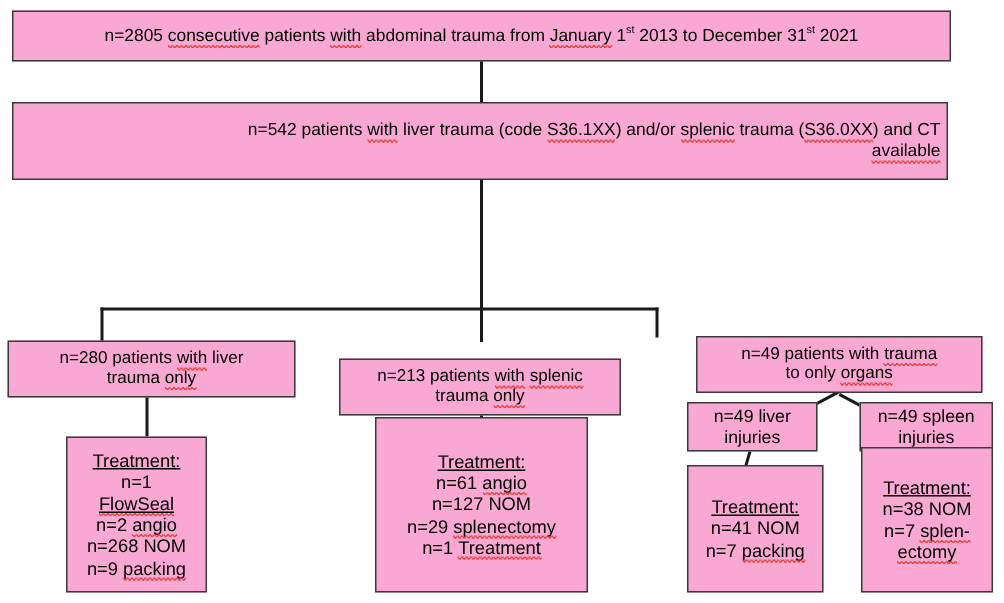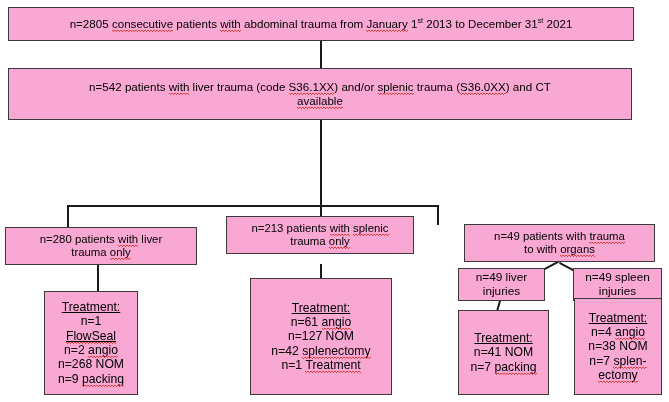--- a/index.html
+++ b/index.html
@@ -114,45 +114,45 @@
   <div class="diag" style="left:501px; top:301px; width:18px; transform:rotate(106deg);"></div>
 
   <div class="vline" style="left:617px; top:301px; height:9px;"></div>
 
   <div class="box fs-top" style="left:8px; top:7px; width:626px; height:34px;">
     <div class="inner">
       <span class="ln"><span>n=2805 </span><span class="sp">consecutive</span><span> patients </span><span class="sp">with</span><span> abdominal trauma from </span><span class="sp">January</span><span> 1</span><sup>st</sup><span> 2013 to December 31</span><sup>st</sup><span> 2021</span></span>
     </div>
   </div>
 
-  <div class="box fs-top" style="left:8px; top:68px; width:624px; height:52px;">
+  <div class="box fs-top" style="left:8px; top:68px; width:624px; height:52px;text-align:right;">
     <div class="inner">
       <span class="ln"><span>n=542 patients </span><span class="sp">with</span><span> liver trauma (code </span><span class="sp">S36.1XX</span><span>) and/or </span><span class="sp">splenic</span><span> trauma (</span><span class="sp">S36.0XX</span><span>) and CT</span></span>
       <span class="ln"><span class="sp">available</span></span>
     </div>
   </div>
 
   <div class="box fs-row3" style="left:5px; top:227px; width:192px; height:38px;">
     <div class="inner">
       <span class="ln"><span>n=280 patients </span><span class="sp">with</span><span> liver</span></span>
       <span class="ln"><span>trauma </span><span class="sp">only</span></span>
     </div>
   </div>
 
-  <div class="box fs-row3" style="left:226px; top:216px; width:188px; height:38px;">
+  <div class="box fs-row3" style="left:226px; top:239px; width:188px; height:38px;">
     <div class="inner">
       <span class="ln"><span>n=213 patients </span><span class="sp">with</span><span> </span><span class="sp">splenic</span></span>
       <span class="ln"><span>trauma </span><span class="sp">only</span></span>
     </div>
   </div>
 
   <div class="box fs-row3" style="left:464px; top:224px; width:191px; height:38px;">
     <div class="inner">
       <span class="ln"><span>n=49 patients with </span><span class="sp">trauma</span></span>
-      <span class="ln"><span>to with </span><span class="sp">organs</span></span>
+      <span class="ln"><span>to only </span><span class="sp">organs</span></span>
     </div>
   </div>
 
   <div class="box fs-small" style="left:458px; top:268px; width:87px; height:33px;">
     <div class="inner">
       <span class="ln">n=49 liver</span>
       <span class="ln">injuries</span>
     </div>
   </div>
 
@@ -172,36 +172,35 @@
       <span class="ln">n=268 NOM</span>
       <span class="ln"><span>n=9 </span><span class="sp">packing</span></span>
     </div>
   </div>
 
   <div class="box fs-treat" style="left:250px; top:278px; width:142px; height:117px;">
     <div class="inner">
       <span class="ln u">Treatment:</span>
       <span class="ln"><span>n=61 </span><span class="sp">angio</span></span>
       <span class="ln">n=127 NOM</span>
-      <span class="ln"><span>n=42 </span><span class="sp">splenectomy</span></span>
+      <span class="ln"><span>n=29 </span><span class="sp">splenectomy</span></span>
       <span class="ln"><span>n=1 </span><span class="sp">Treatment</span></span>
     </div>
   </div>
 
   <div class="box fs-treat" style="left:458px; top:310px; width:91px; height:85px;">
     <div class="inner">
       <span class="ln u">Treatment:</span>
       <span class="ln">n=41 NOM</span>
       <span class="ln"><span>n=7 </span><span class="sp">packing</span></span>
     </div>
   </div>
 
   <div class="box fs-treat" style="left:574px; top:298px; width:88px; height:97px;">
     <div class="inner">
       <span class="ln u">Treatment:</span>
-      <span class="ln"><span>n=4 </span><span class="sp">angio</span></span>
       <span class="ln">n=38 NOM</span>
       <span class="ln"><span>n=7 </span><span class="sp">splen-</span></span>
       <span class="ln"><span class="sp">ectomy</span></span>
     </div>
   </div>
 
 </div>
 
 </body></html>

